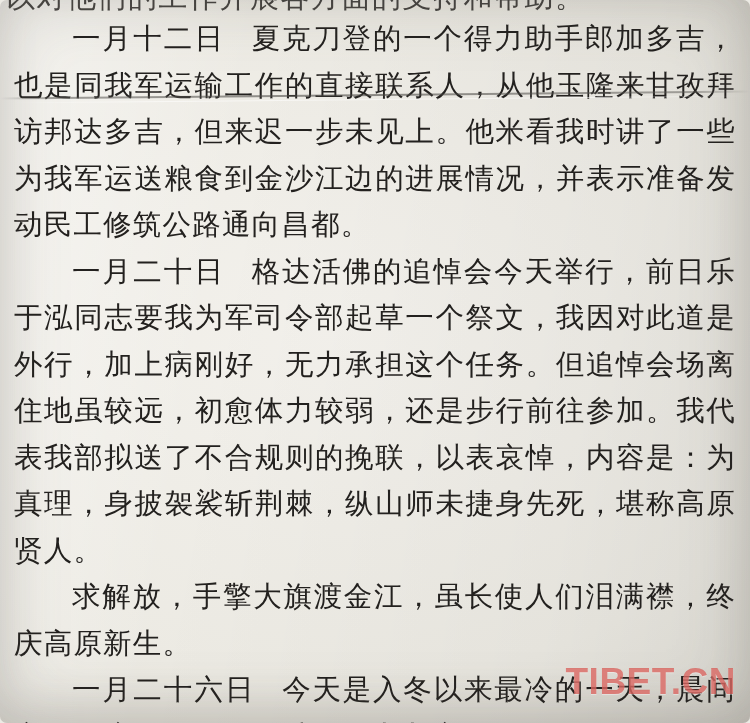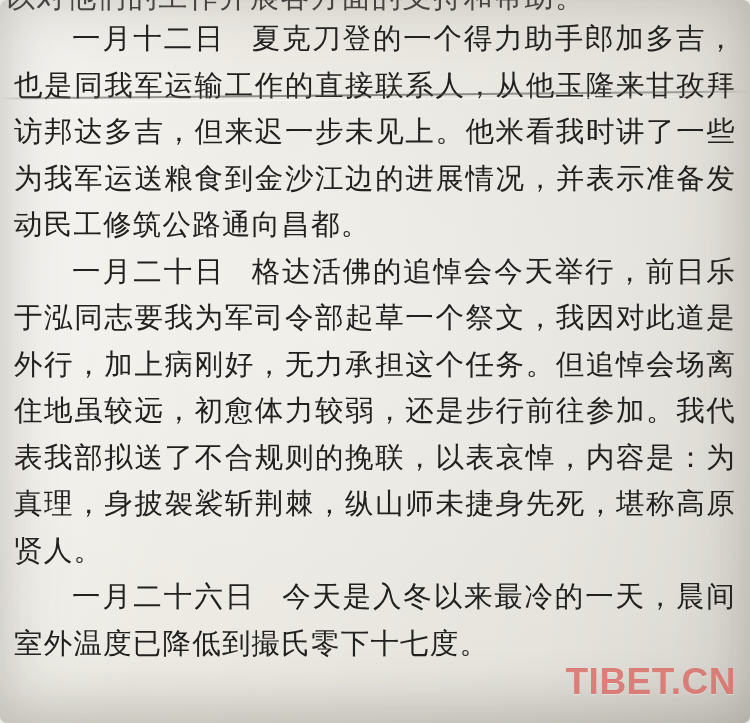--- a/index.html
+++ b/index.html
@@ -135,20 +135,21 @@
   <div class="clipped-top">
     <div class="txt">以对他们的工作开展各方面的支持和帮助。</div>
   </div>
 
   <div class="body-text">
 
     <p class="para"><span class="date-lead">一月十二日</span><span class="gap"></span><span>夏克刀登的一个得力助手郎加多吉，也是同我军运输工作的直接联系人，从他玉隆来甘孜拜访邦达多吉，但来迟一步未见上。他米看我时讲了一些为我军运送粮食到金沙江边的进展情况，并表示准备发动民工修筑公路通向昌都。</span></p>
 
     <p class="para"><span class="date-lead">一月二十日</span><span class="gap"></span><span>格达活佛的追悼会今天举行，前日乐于泓同志要我为军司令部起草一个祭文，我因对此道是外行，加上病刚好，无力承担这个任务。但追悼会场离住地虽较远，初愈体力较弱，还是步行前往参加。我代表我部拟送了不合规则的挽联，以表哀悼，内容是：为真理，身披袈裟斩荆棘，纵山师未捷身先死，堪称高原贤人。</span></p>
 
+    <p class="para"><span>求解放，手擎大旗渡金江，虽长使人们泪满襟，终庆高原新生。</span></p>
 
     <p class="para"><span class="date-lead">一月二十六日</span><span class="gap"></span><span>今天是入冬以来最冷的一天，晨间室外温度已降低到撮氏零下十七度。</span></p>
 
   </div>
 
   <div class="fold-line"></div>
   <div class="fold-line2"></div>
 
   <div class="edge-shade"></div>
 

